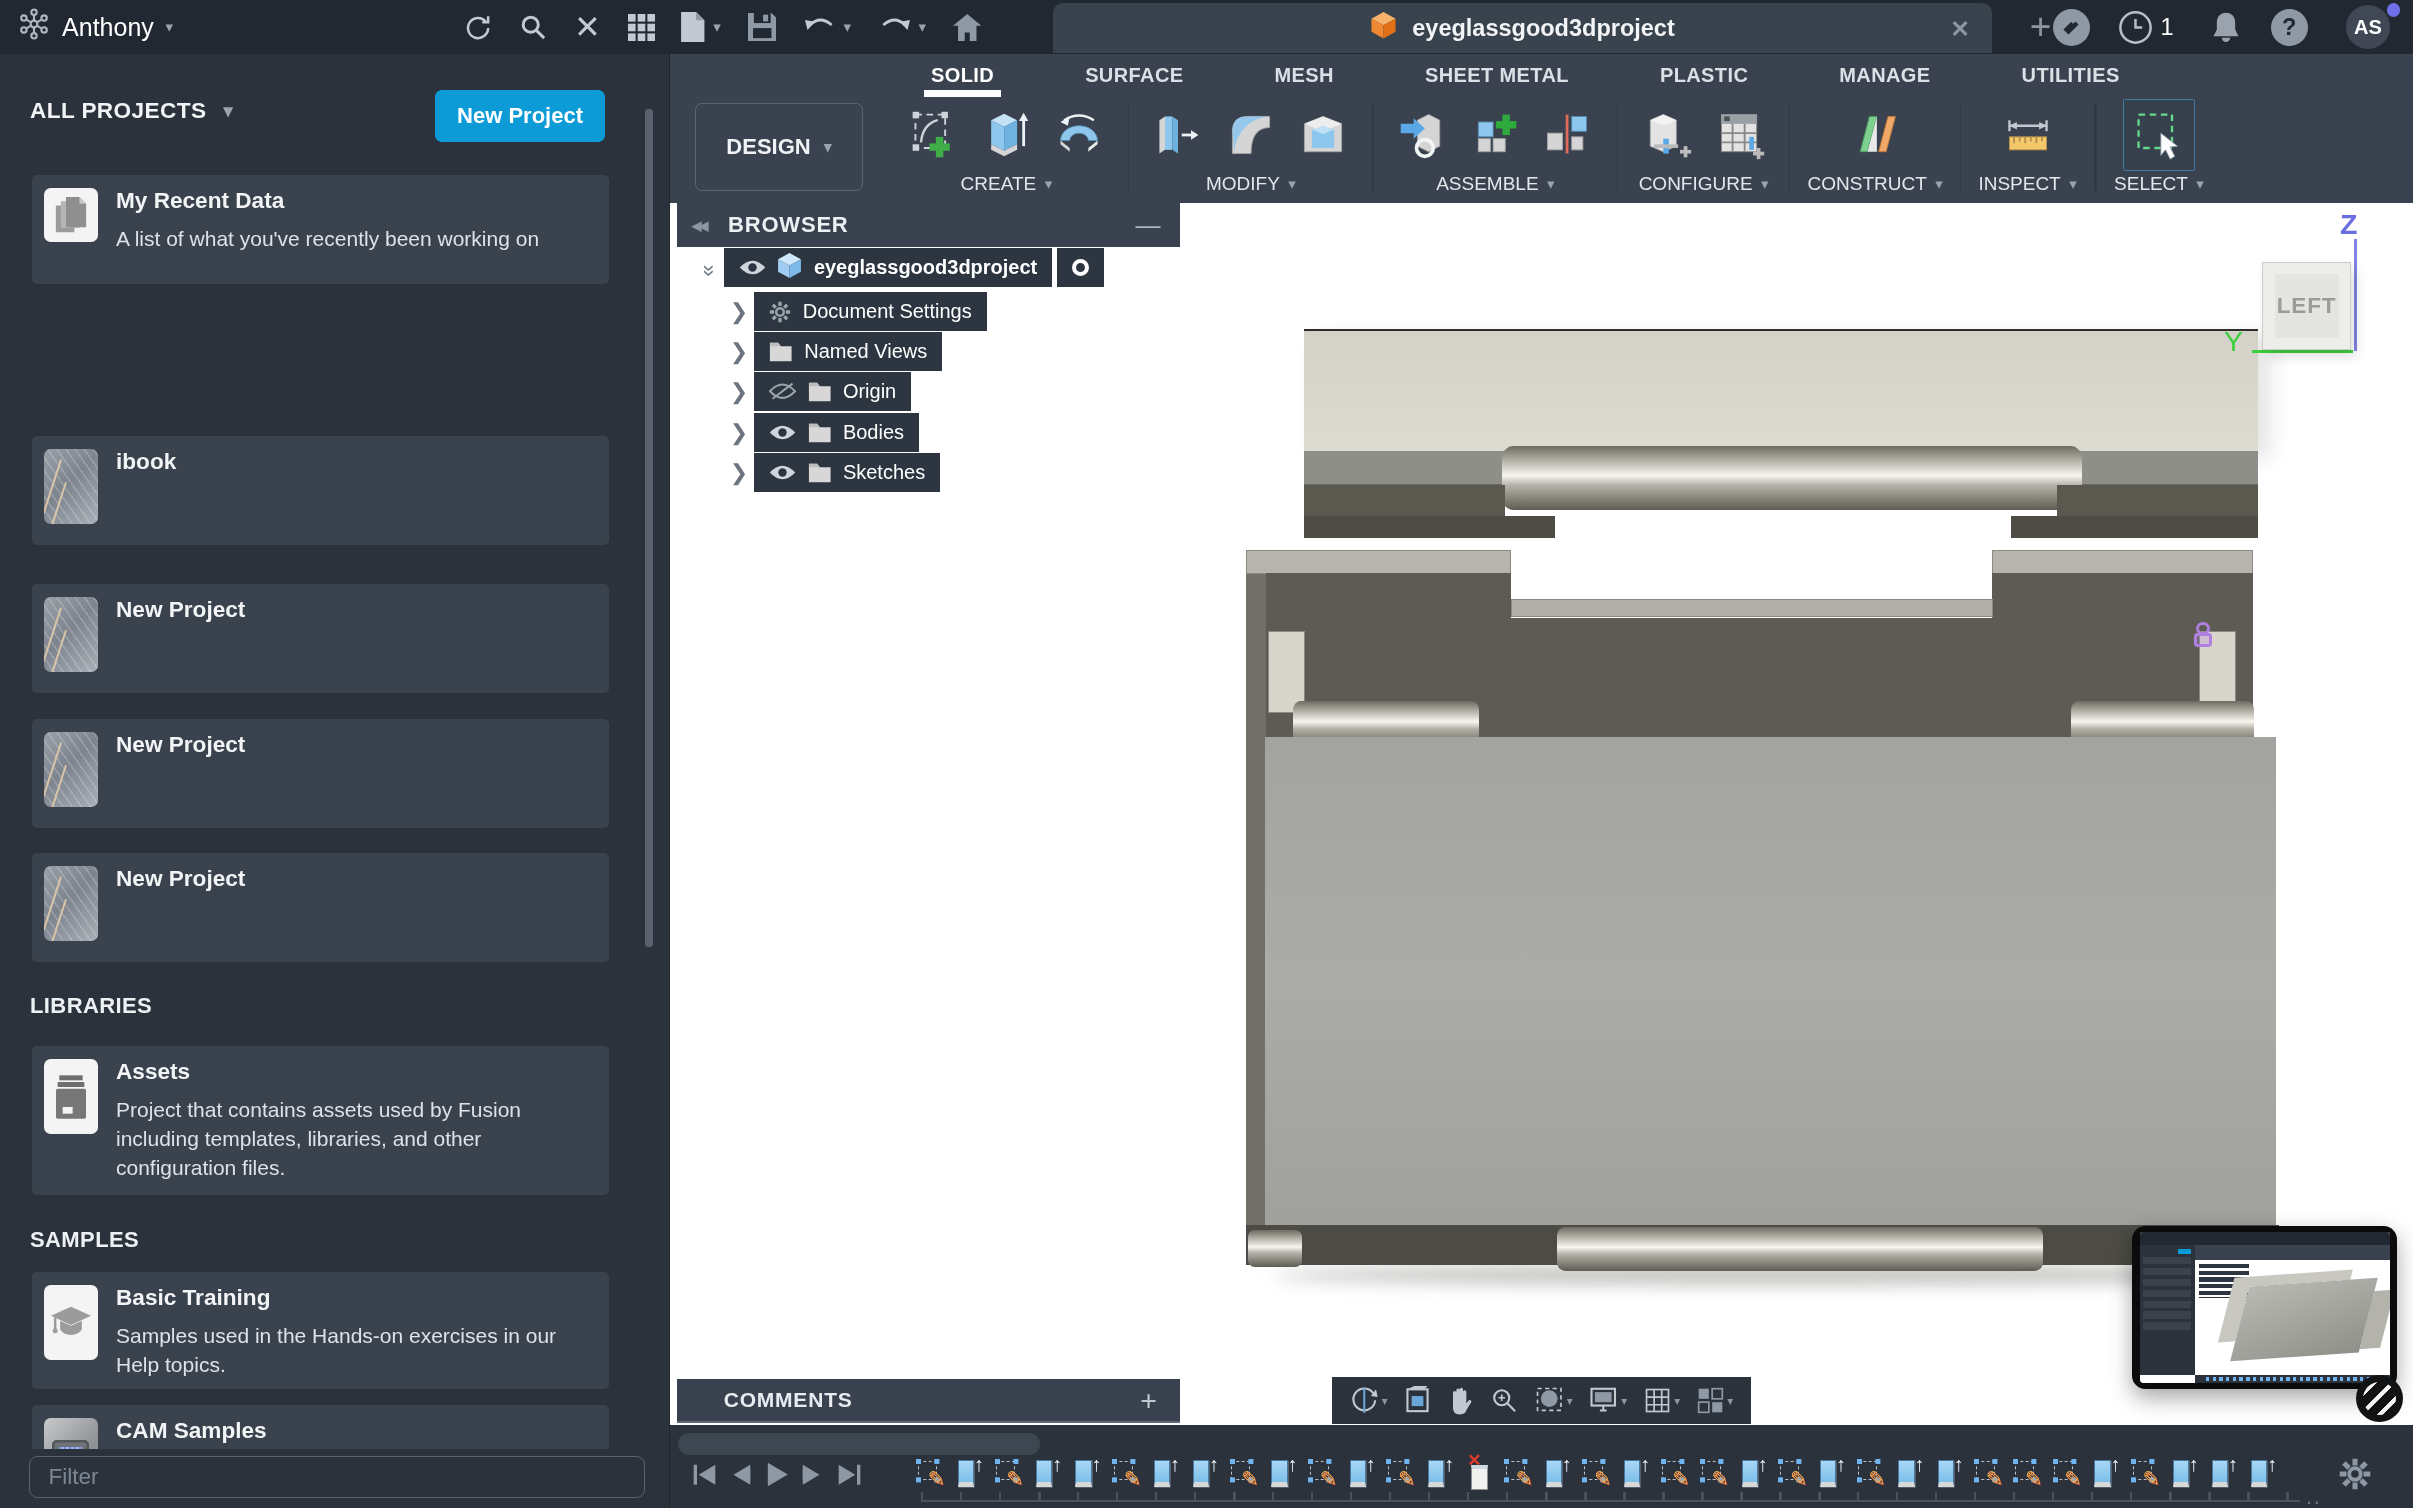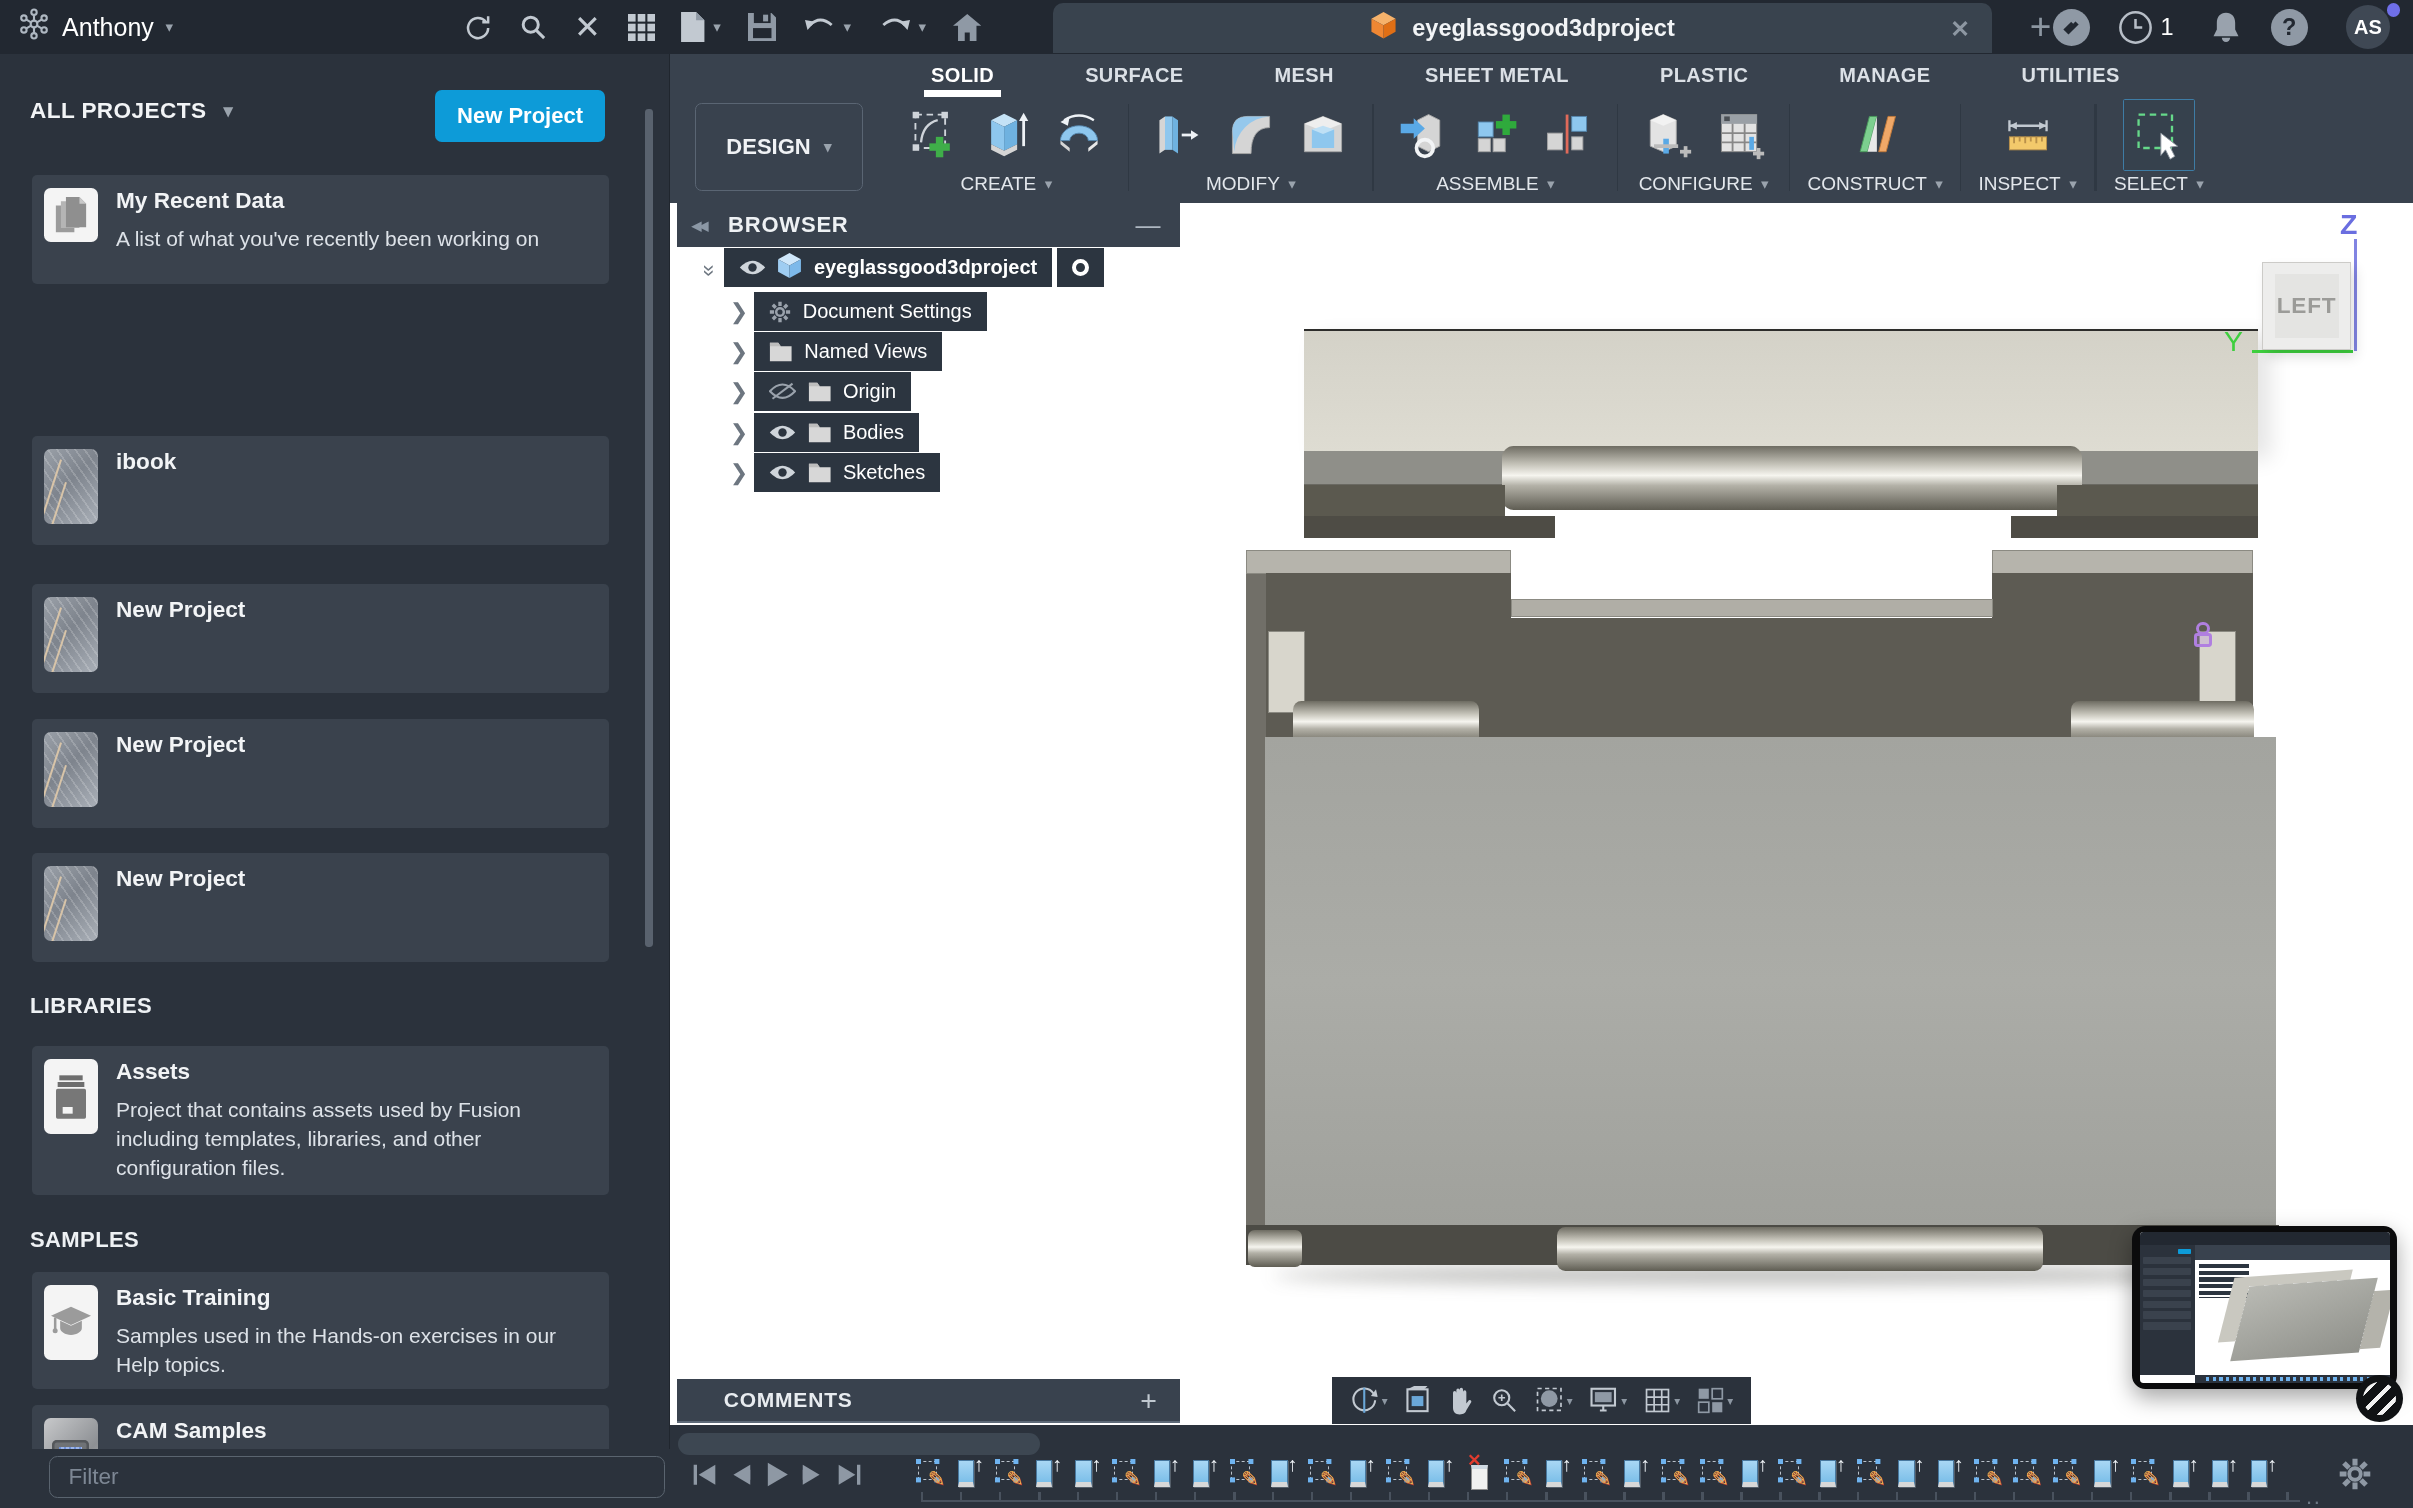--- a/index.html
+++ b/index.html
@@ -36,21 +36,21 @@
   .card p { position:absolute; left:84px; top:49px; right:17px; color:#dde2e8; font-size:21px; line-height:29px; }
   .thumb-default { background:linear-gradient(135deg,#9aa0a8 0%,#7e848d 45%,#aab0b8 100%); position:relative; }
   .thumb-default::before { content:""; position:absolute; inset:0; background:repeating-linear-gradient(55deg, rgba(255,255,255,.18) 0 1.7px, transparent 1.7px 7.5px); }
   .thumb-default::after { content:""; position:absolute; left:6.7px; top:8.4px; width:1.7px; height:65px; background:#d8c4a8; transform:rotate(18deg); box-shadow:11.7px 20px 0 #d8c4a8; }
   .thumb-mountain { background:linear-gradient(180deg,#6aa7d8 0%,#cfe3ef 38%,#e8e2d2 55%,#e8923c 80%,#f2aa4e 100%); position:relative; }
   .thumb-mountain::before { content:""; position:absolute; left:-6.7px; top:28.5px; width:75px; height:50px; background:#f5f2ea; clip-path:polygon(0 60%,30% 10%,55% 45%,75% 20%,100% 70%,100% 100%,0 100%); }
   .thumb-cam { background:linear-gradient(135deg,#c8c9cb,#8d9094 60%,#b8babd); position:relative; }
   .thumb-cam::before { content:""; position:absolute; left:8.4px; top:22px; width:37px; height:30px; background:#6f7276; border-radius:5px; box-shadow:inset 0 0 0 2.5px #54575b; }
   .thumb-cam::after { content:""; position:absolute; left:15px; top:28.5px; width:23.5px; height:17px; background:repeating-linear-gradient(90deg,#6e8fd8 0 2.5px,#9db6ea 2.5px 5px); }
   .sec-label { position:absolute; left:30px; color:#eef1f4; font-size:22px; font-weight:bold; letter-spacing:0.4px; }
-  #filter-wrap { position:absolute; left:0; bottom:0; width:669px; height:60px; background:#2b323c;margin-left:20px; }
+  #filter-wrap { position:absolute; left:0; bottom:0; width:669px; height:60px; background:#2b323c; }
   #filter-input { position:absolute; left:29px; top:6.7px; width:616px; height:42px; background:transparent; border:1.7px solid #5a646f; border-radius:8.4px; color:#cfd5dc; font-size:22.6px; padding:0 18.4px; outline:none; }
   #filter-input::placeholder { color:#7d8794; }
   #panel-scroll { position:absolute; left:645px; top:55px; width:7.5px; height:838px; background:#59626e; border-radius:3.4px; }
 
   
   #ribbon { position:absolute; left:670px; top:54px; width:1743px; height:149px; background:#39424e; z-index:30; }
   #rtabs { position:absolute; left:0; top:0; height:42px; display:flex; align-items:center; gap:91px; padding-left:250px;margin-left:11px; }
   .rtab { color:#dbe0e6; font-size:20px; font-weight:bold; letter-spacing:0.4px; position:relative; white-space:nowrap; }
   .rtab.active { color:#fff; }
   .rtab.active::after { content:""; position:absolute; left:-6.7px; right:-6.7px; bottom:-10px; height:6.7px; background:#fff; }

